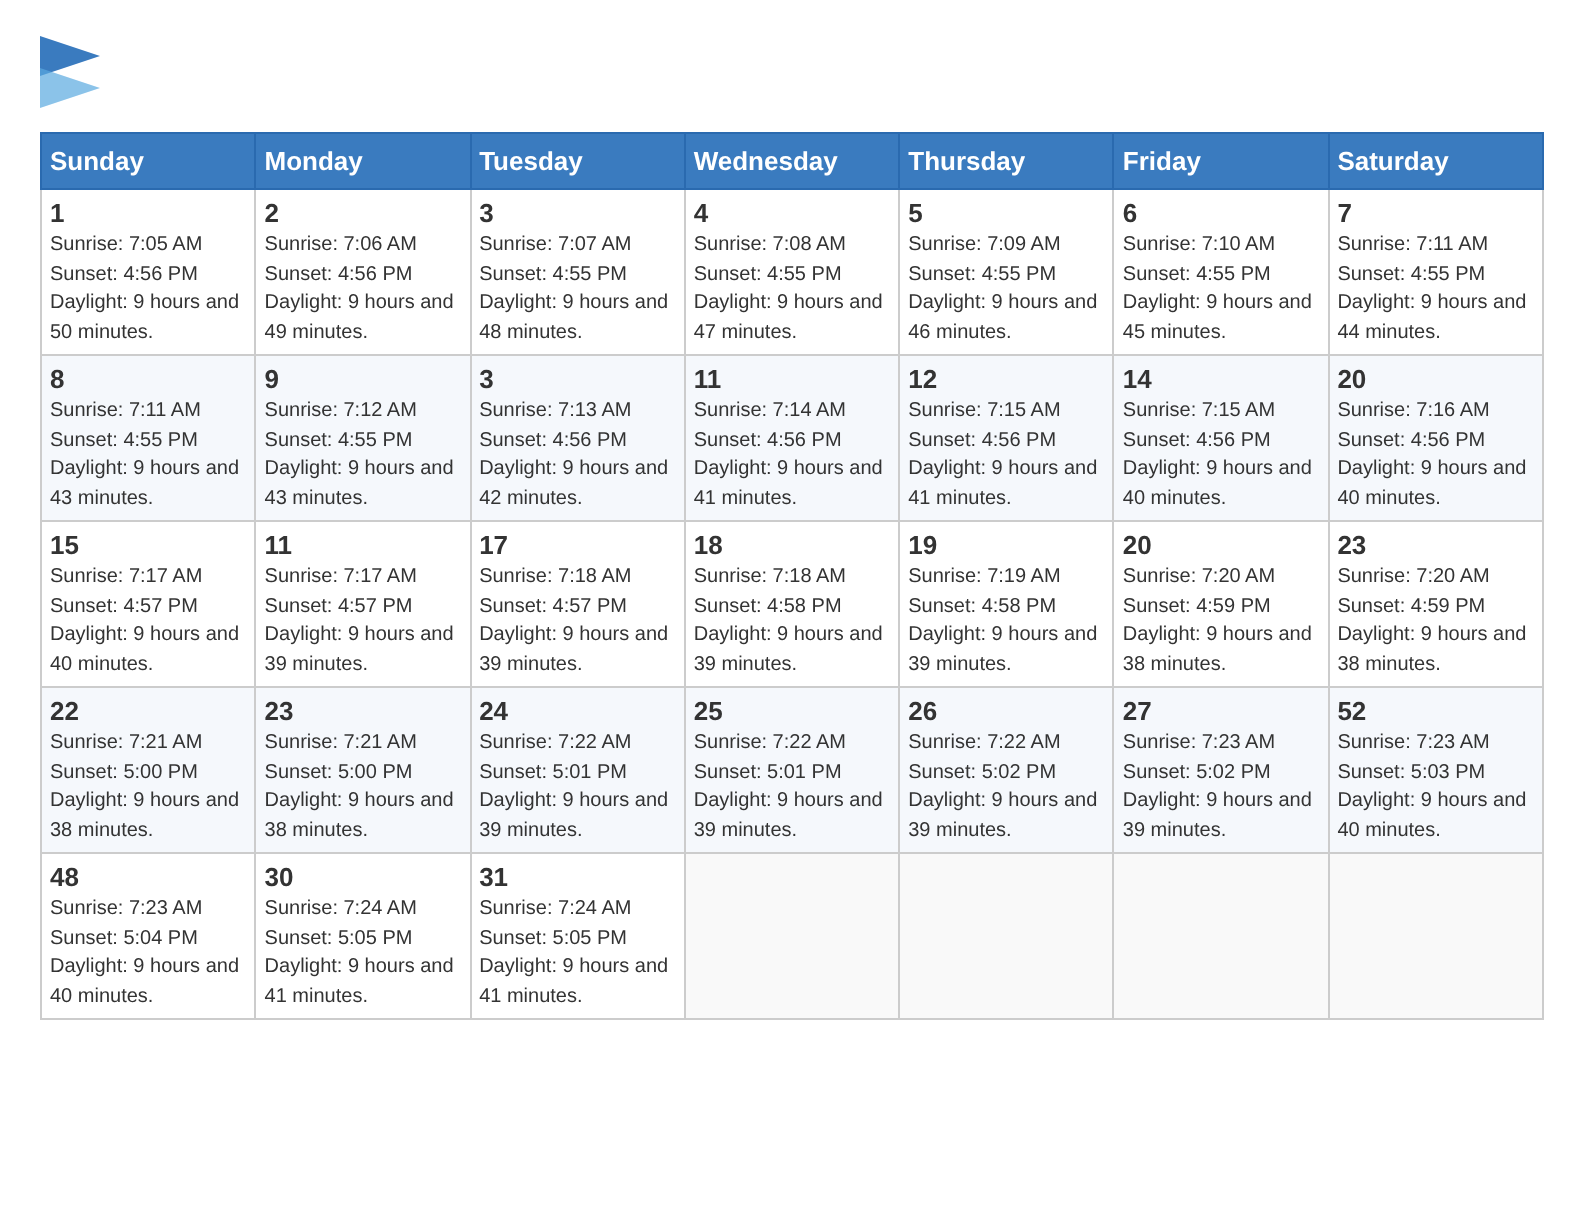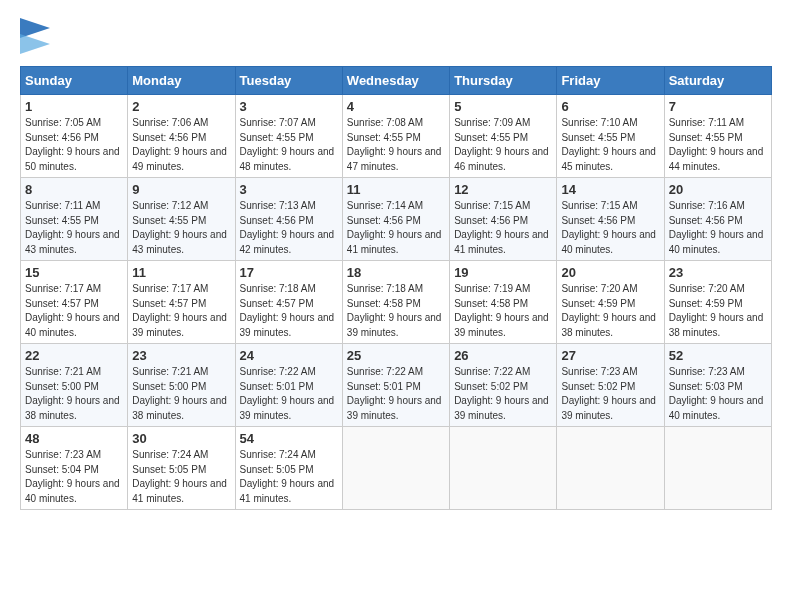--- a/index.html
+++ b/index.html
@@ -355,21 +355,21 @@
         </td>
           <td>
           <span class="day-number">30</span>
           <div class="day-info">
             Sunrise: 7:24 AM<br>
             Sunset: 5:05 PM<br>
             Daylight: 9 hours and 41 minutes.
           </div>
         </td>
           <td>
-          <span class="day-number">54</span>
+          <span class="day-number">31</span>
           <div class="day-info">
             Sunrise: 7:24 AM<br>
             Sunset: 5:05 PM<br>
             Daylight: 9 hours and 41 minutes.
           </div>
         </td>
           <td class="empty-cell"></td>
           <td class="empty-cell"></td>
           <td class="empty-cell"></td>
           <td class="empty-cell"></td>

